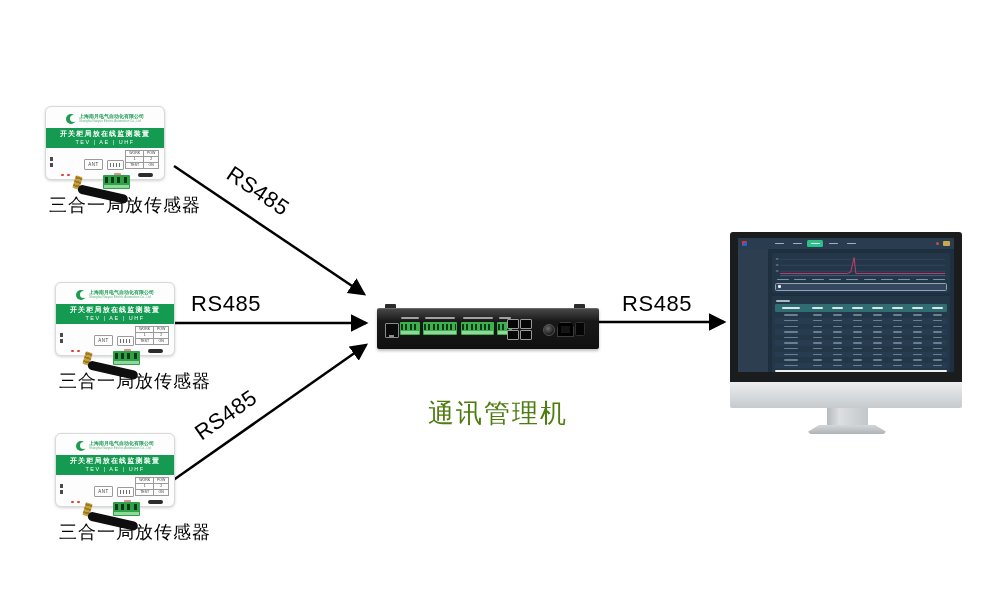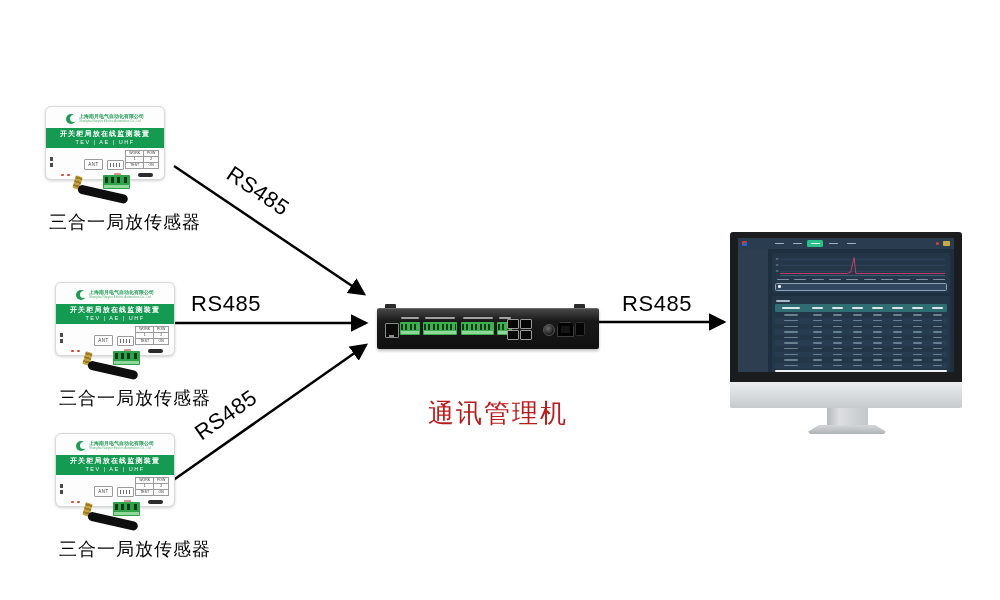--- a/index.html
+++ b/index.html
@@ -29,40 +29,40 @@
   .led{position:absolute;bottom:3px;width:2.5px;height:2.5px;background:#e04030;border-radius:50%;}
   .led.l1{left:15px;} .led.l2{left:21px;}
   .port-pink{position:absolute;bottom:3px;left:68px;width:7px;height:3px;background:#dc8f86;border-radius:1px;}
   .port-dark{position:absolute;bottom:2.5px;left:92px;width:15px;height:4px;background:#2c2c2c;border-radius:2px;}
   .under{position:relative;height:32px;}
   .sma{position:absolute;left:29px;top:-4px;width:7px;height:13px;background:repeating-linear-gradient(0deg,#c9a23d 0 2px,#9a7a27 2px 4px);transform:rotate(16deg);border-radius:1px;z-index:1;}
   .antenna{position:absolute;left:33px;top:4px;width:51px;height:9px;background:#0e0e0e;border-radius:5px;transform:rotate(13deg);transform-origin:left center;z-index:1;}
   .tblock{position:absolute;left:58px;top:-5px;width:27px;height:14px;background:#2fa148;border-radius:1px;z-index:2;}
   .tblock::before{content:"";position:absolute;left:2px;right:2px;top:2px;height:6px;background:repeating-linear-gradient(90deg,#0b3a18 0 3px,#2fa148 3px 6.2px);}
   .tblock::after{content:"";position:absolute;left:1px;right:1px;bottom:1px;height:3px;background:#8fd79a;}
-  .sensor-caption{position:absolute;left:-20px;top:104px;width:200px;text-align:center;font-size:18px;color:#000;letter-spacing:1px;white-space:nowrap;font-family:Liberation Serif, serif;}
+  .sensor-caption{position:absolute;left:-20px;top:87px;width:200px;text-align:center;font-size:18px;color:#000;letter-spacing:1px;white-space:nowrap;font-family:Liberation Serif, serif;}
 
   
   .gateway{position:absolute;left:376px;top:304px;width:224px;height:48px;}
   .gw-tab{position:absolute;top:0;width:11px;height:6px;background:#2b2b2b;border-radius:1px;}
   .gw-tab.t1{left:9px;} .gw-tab.t2{left:198px;}
   .gw-panel{position:absolute;left:1px;top:4px;width:222px;height:40px;background:linear-gradient(#474747,#191919 30%,#101010);border-radius:2px;border-top:1px solid #6a6a6a;box-shadow:0 2px 3px rgba(0,0,0,.25);}
   .gw-rj45{position:absolute;left:8px;top:14px;width:12px;height:13px;border:1px solid #8a8a8a;background:#0a0a0a;border-radius:1px;}
   .gw-rj45::before{content:"";position:absolute;left:3px;bottom:-1px;width:5px;height:3px;background:#8a8a8a;}
   .gw-lbl{position:absolute;top:8px;height:2px;background:#b9b9b9;opacity:.85;border-radius:1px;}
   .gw-term{position:absolute;top:13px;height:13px;background:#3cb14e;border-radius:1px;}
   .gw-term::before{content:"";position:absolute;left:1px;right:1px;top:2px;height:6px;background:repeating-linear-gradient(90deg,#0c3a17 0 2px,#3cb14e 2px 4.4px);}
   .gw-term::after{content:"";position:absolute;left:1px;right:1px;bottom:1px;height:3px;background:#8fd79a;}
   .gw-eth{position:absolute;left:130px;top:10px;width:25px;height:21px;display:grid;grid-template-columns:1fr 1fr;grid-template-rows:1fr 1fr;gap:1.5px;}
   .gw-eth i{border:1px solid #9a9a9a;background:#060606;border-radius:1px;}
   .gw-round{position:absolute;left:166px;top:15px;width:10px;height:10px;border-radius:50%;background:radial-gradient(circle at 40% 35%,#6a6a6a,#1c1c1c 70%);border:1px solid #555;}
   .gw-c14{position:absolute;left:180px;top:13px;width:15px;height:13px;background:#000;border:1px solid #3c3c3c;clip-path:polygon(18% 0,82% 0,100% 35%,100% 100%,0 100%,0 35%);}
   .gw-c14::before{content:"";position:absolute;left:3px;top:3px;right:3px;bottom:3px;background:#141414;}
   .gw-rocker{position:absolute;left:198px;top:13px;width:8px;height:12px;background:#050505;border:1px solid #303030;border-radius:1.5px;}
-  .gw-caption{position:absolute;left:388px;top:396px;width:220px;text-align:center;font-size:26px;color:#b91c1c;letter-spacing:2px;}
+  .gw-caption{position:absolute;left:388px;top:396px;width:220px;text-align:center;font-size:26px;color:#4d7c0f;letter-spacing:2px;}
 
   
   .monitor{position:absolute;left:730px;top:232px;width:232px;height:202px;}
   .mon-frame{position:absolute;left:0;top:0;width:232px;height:150px;background:#1a1c1e;border-radius:3px 3px 0 0;}
   .mon-screen{position:absolute;left:8px;top:6px;width:216px;height:134px;background:#1e2f40;overflow:hidden;}
   .mon-chin{position:absolute;left:0;top:150px;width:232px;height:26px;background:linear-gradient(#eceeef,#c6cacd);border-radius:0 0 2px 2px;}
   .mon-neck{position:absolute;left:97px;top:176px;width:41px;height:19px;background:linear-gradient(90deg,#b6babd,#dcdee0 30%,#c3c7ca);}
   .mon-base{position:absolute;left:78px;top:193px;width:78px;height:9px;background:linear-gradient(#d4d7d9,#aeb3b6);clip-path:polygon(14% 0,86% 0,100% 75%,97% 100%,3% 100%,0 75%);border-radius:2px;}
   .mon-caption{position:absolute;left:767px;top:446px;width:200px;text-align:center;font-size:30px;color:#000;letter-spacing:2px;}
 

